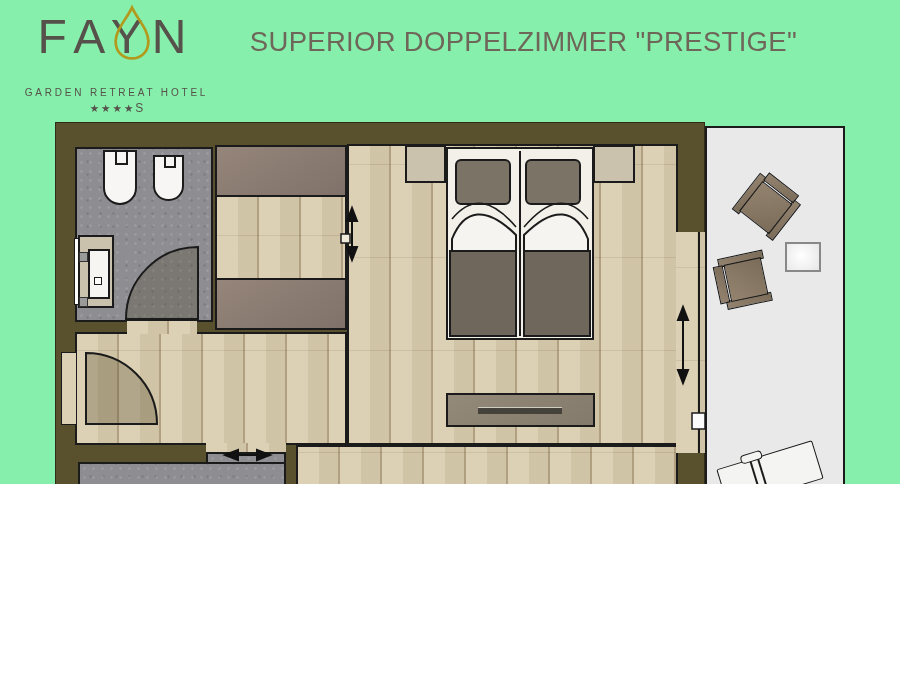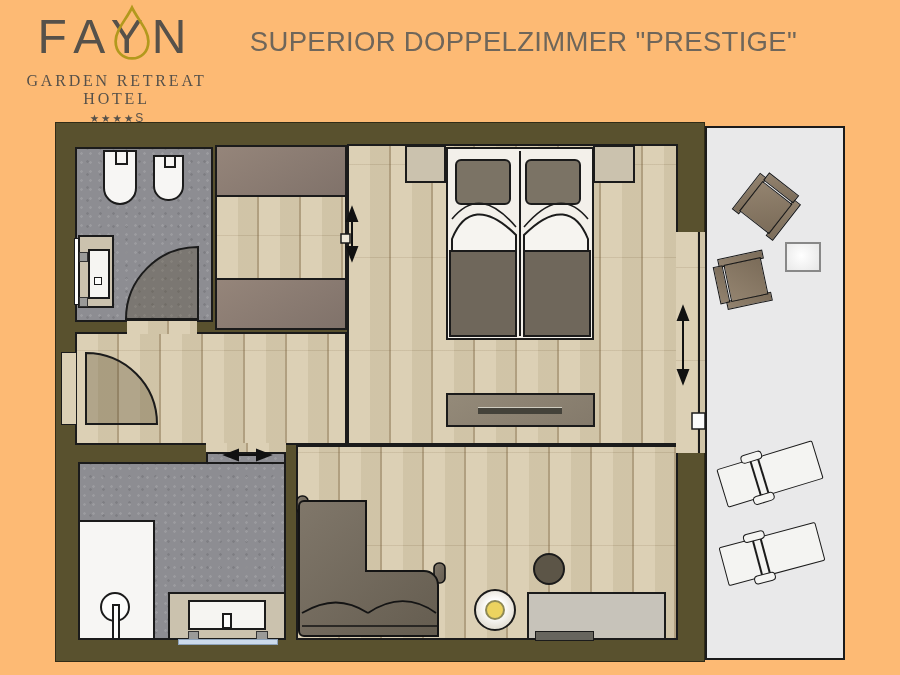--- a/index.html
+++ b/index.html
@@ -1,24 +1,24 @@
 <!DOCTYPE html>
 <html style="--wall: #59512e; --wood: #d8cbad; --tile: #8d8d92; --balcony: #e9e9ea; --gold: #b2991d; --text: #6f665a; --logo_text: #56514a; --furniture_brown: #8a7a6b; --bed_blanket: #6f675b; --accent_yellow: #ecd35f;"><head>
 <meta charset="utf-8">
 <style>
   html,body{margin:0;padding:0;background:#fff;}
-  .stage{position:relative;width:900px;height:675px;background:#fdba74;overflow:hidden;
+  .stage{position:relative;width:900px;height:484px;background:#86efac;overflow:hidden;
          font-family:"Liberation Sans",sans-serif;}
   .abs{position:absolute;box-sizing:border-box;}
 
   
   .brand{left:24px;top:8px;width:185px;height:110px;text-align:center;color:var(--logo_text,#56514a);}
   .brand-word{position:relative;font-size:48px;letter-spacing:9px;line-height:58px;font-weight:400;}
   .leaf{position:absolute;left:88px;top:-4px;width:40px;height:58px;}
-  .brand-tagline{margin-top:6px;font-size:16px;letter-spacing:2.8px;font-family:Liberation Serif, serif;}
+  .brand-tagline{margin-top:21px;font-size:10px;letter-spacing:2.8px;}
   .brand-stars{margin-top:3px;font-size:10.5px;letter-spacing:2px;}
   .brand-stars .sfx{font-size:12px;letter-spacing:0;}
   .title{right:103px;top:26px;margin:0;font-size:27.5px;font-weight:400;letter-spacing:.3px;
          color:var(--text,#6f665a);white-space:nowrap;}
   .subtitle{right:107px;top:82px;display:flex;align-items:center;gap:8px;font-size:20.5px;
             color:var(--text,#6f665a);}
   .person-ic{width:16px;height:17px;}
 
   
   .plan{left:55px;top:122px;width:790px;height:540px;}

